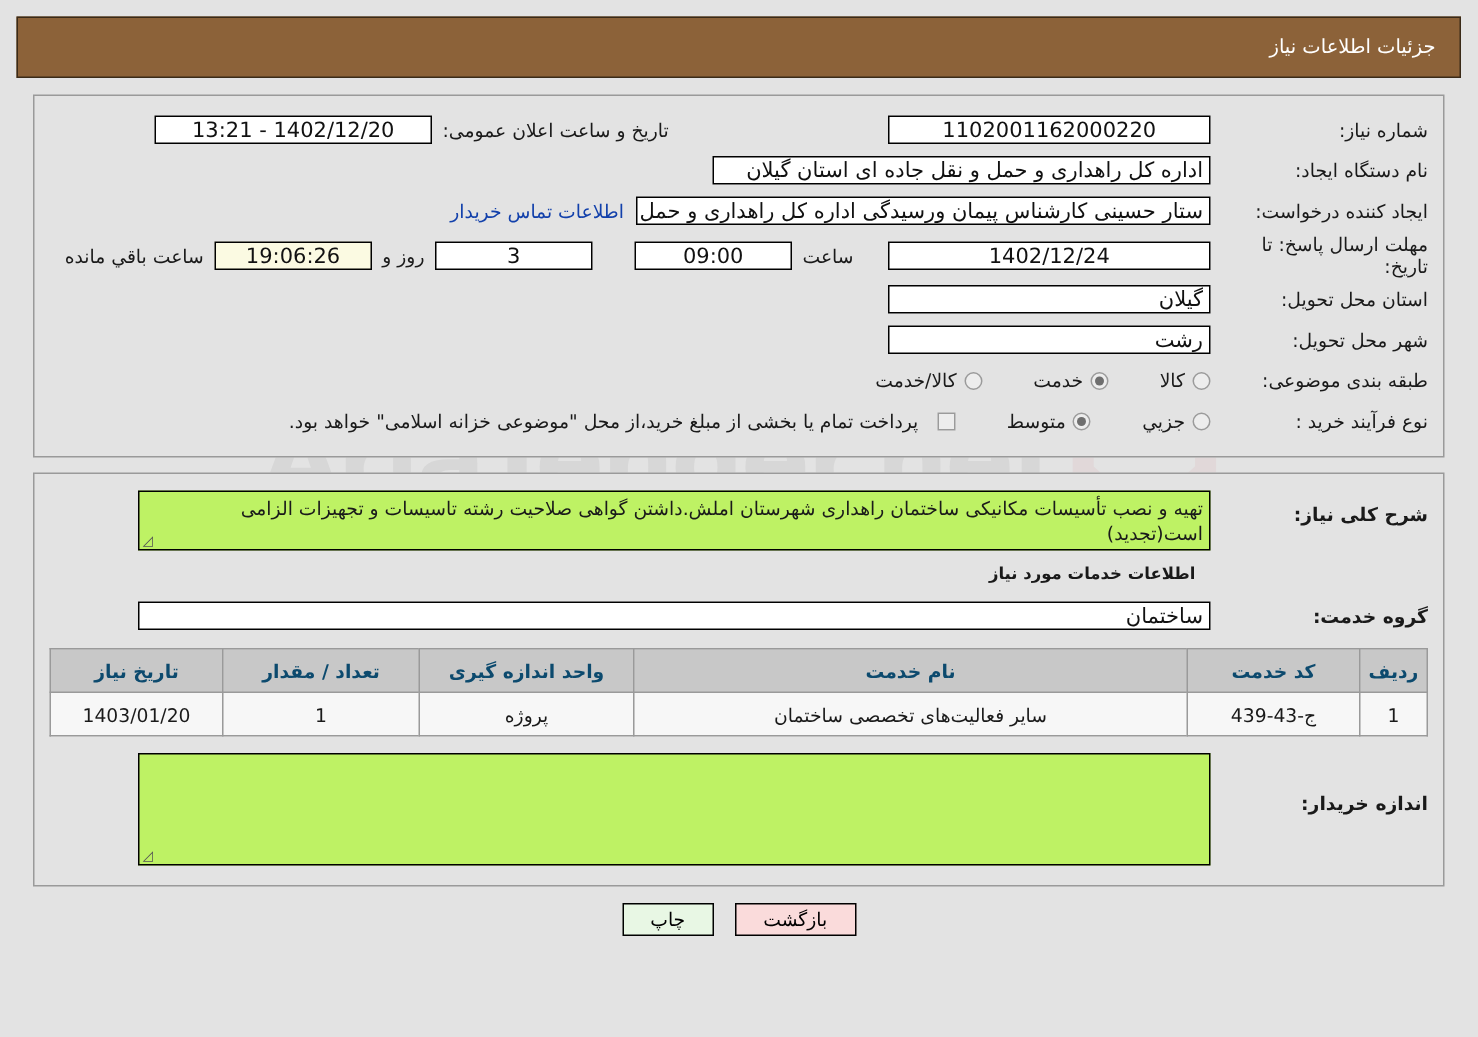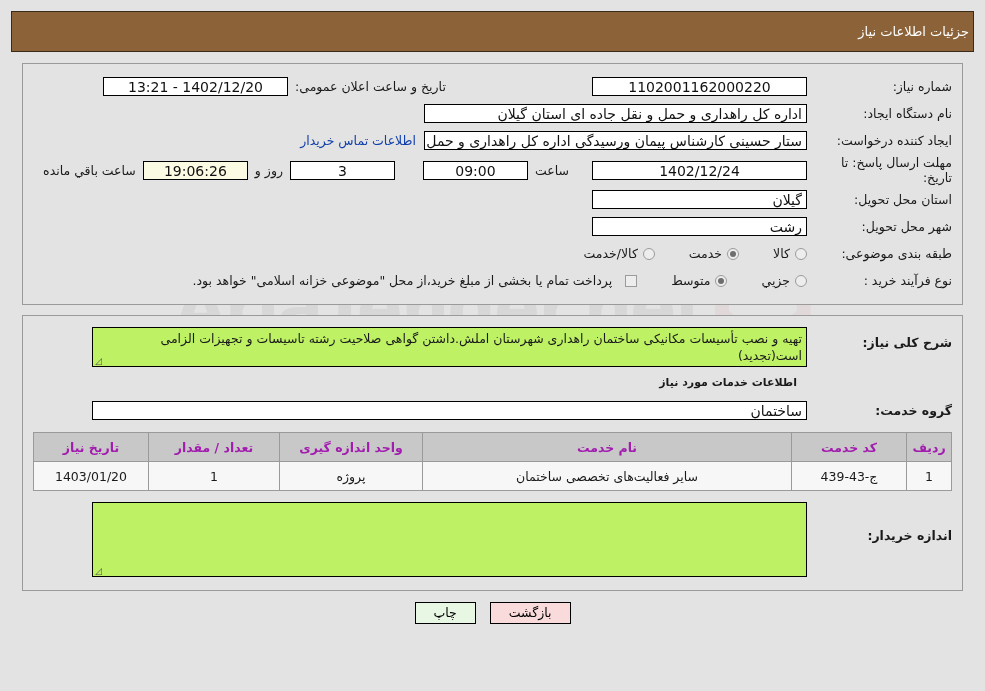--- a/index.html
+++ b/index.html
@@ -48,21 +48,21 @@
   .page-header{
     margin:11px 11px 0 11px;
     height:41px;
     background:#8c6239;
     border:1px solid #3a2a18;
     box-sizing:border-box;
     display:flex;align-items:center;justify-content:flex-start;
     position:relative;z-index:2;
   }
   .page-header .title{
-    color:#ffffff;font-size:13px;padding-right:4px;
+    color:#ffffff;font-size:13px;padding-right:16px;
   }
 
   
   .panel{
     margin:11px 22px 0 22px;
     border:1px solid #9a9a9a;
     background:#e3e3e3;
     box-sizing:border-box;
     position:relative;z-index:1;
   }
@@ -95,21 +95,21 @@
     box-sizing:border-box;
     font-size:14px;
     padding:0 4px;
     overflow:hidden;
     white-space:nowrap;
     text-align:center;
     color:#111;
   }
   .fld.right{text-align:right;}
   .fld.w-num{width:215px;}
-  .fld.w-org{width:383px;}
+  .fld.w-org{width:332px;}
   .fld.w-person{width:383px;}
   .fld.w-date{width:215px;margin-left:16px;}
   .fld.w-prov{width:215px;}
   .fld.w-city{width:215px;}
   .fld.w-time{width:105px;}
   .fld.w-days{width:105px;}
   .fld.w-left{width:105px;background:#fbfae2;}
   .fld.w-pubdate{width:185px;}
 
   .inline-txt{padding:0 7px;font-size:12.5px;white-space:nowrap;}
@@ -166,21 +166,21 @@
   table{
     border-collapse:collapse;width:100%;
     font-size:12.5px;
   }
   th{
     background:#c8c8c8;
     border:1px solid #9a9a9a;
     font-weight:bold;
     height:26px;
     text-align:center;
-    color:#a21caf;
+    color:#0c4a6e;
   }
   td{
     background:#f7f7f7;
     border:1px solid #9a9a9a;
     height:26px;
     text-align:center;
     color:#1a1a1a;
   }
 
   

